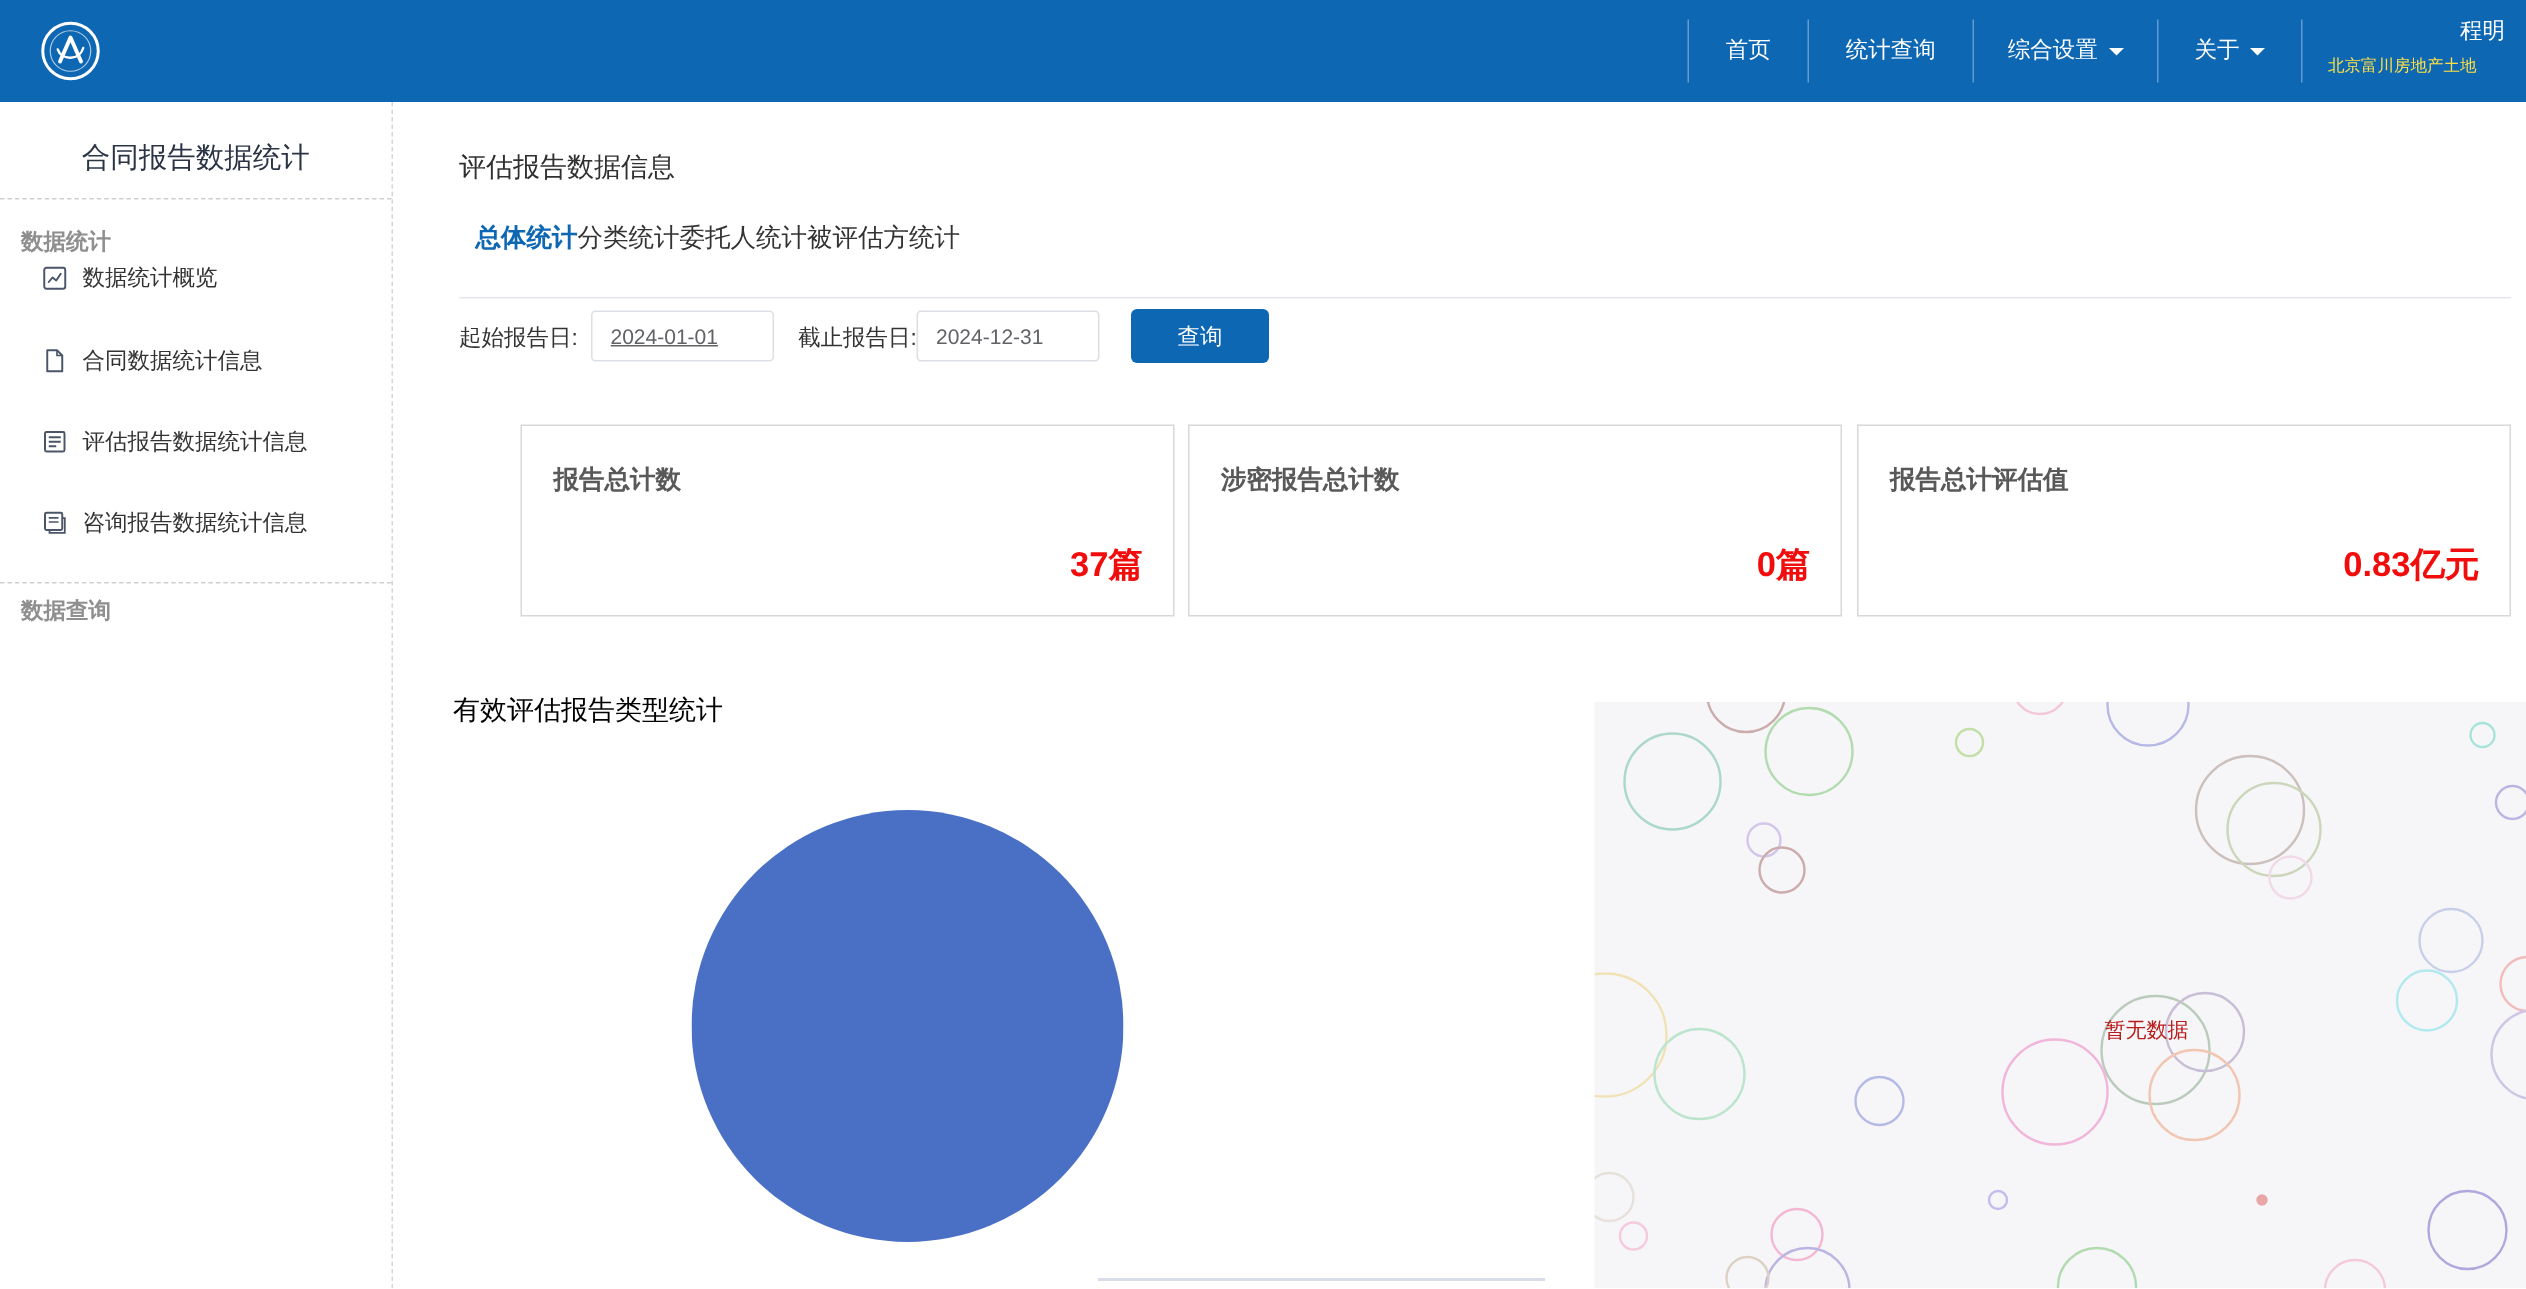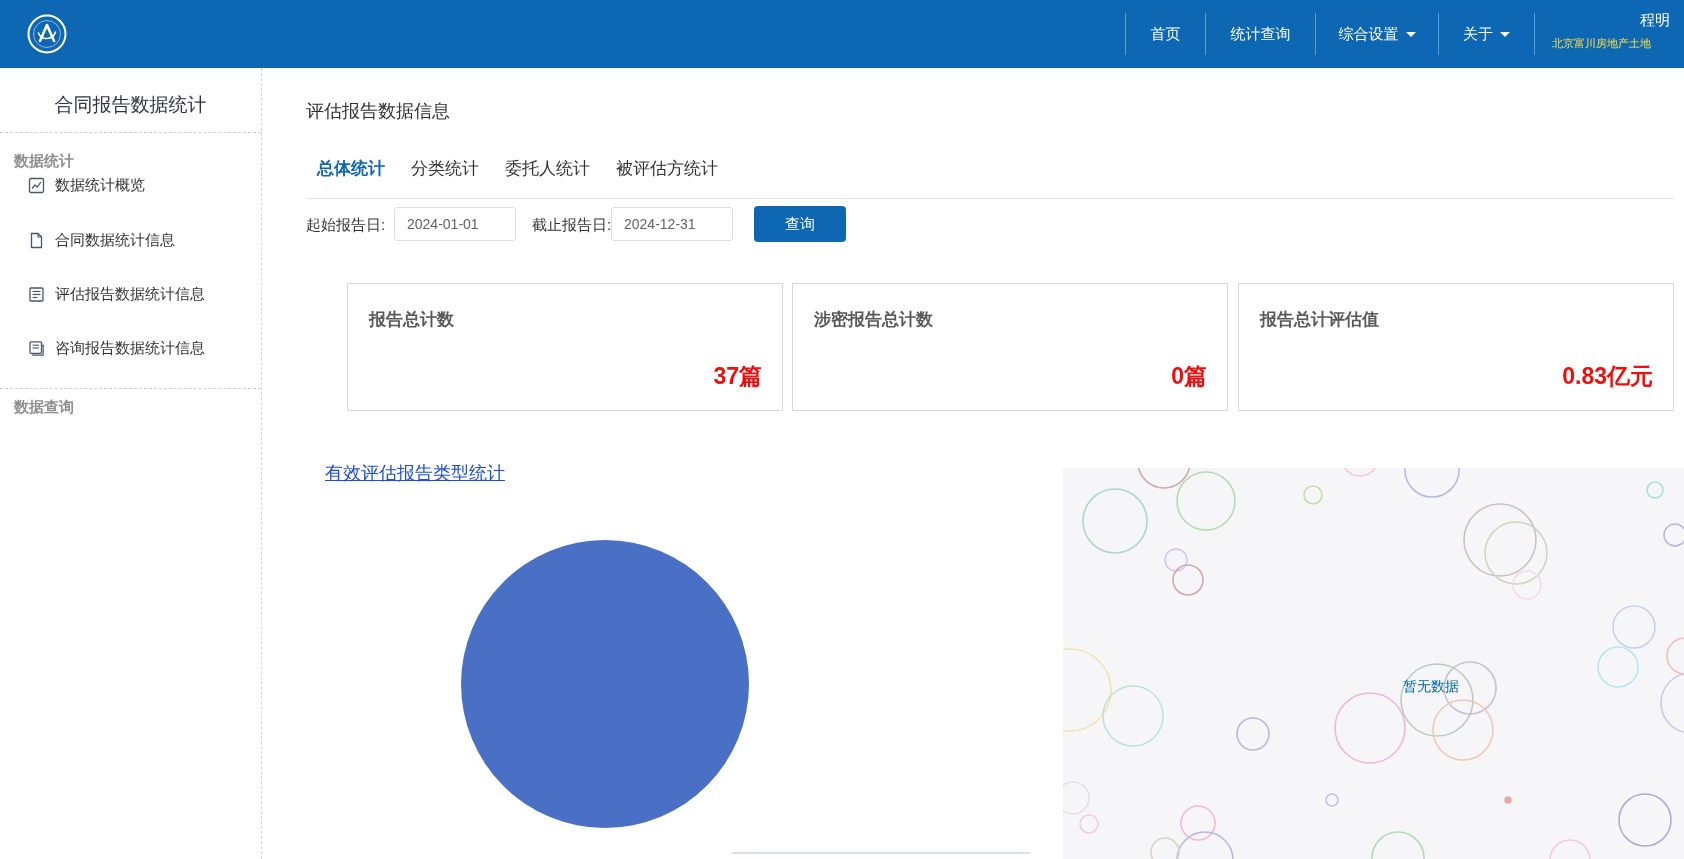--- a/index.html
+++ b/index.html
@@ -22,40 +22,40 @@
   .sidebar { position:absolute; left:0; top:68px; width:262px; height:791px; background:#fff; border-right:1px dashed #d6d6d6; } 
   .sb-title { position:absolute; left:0; top:24px; width:100%; text-align:center; font-size:19px; color:#2b3445; }
   .sb-divider { position:absolute; left:0; width:100%; border-top:1px dashed #cfcfcf; }
   .sb-section { position:absolute; left:14px; font-size:15px; font-weight:700; color:#8f8f8f; }
   .sb-item { position:absolute; left:28px; height:22px; display:flex; align-items:center; cursor:pointer; color:#333; font-size:15px; white-space:nowrap; }
   .sb-item .icn { width:17px; height:17px; margin-right:10px; flex:none; }
 
   
   .main { position:absolute; left:262px; top:68px; width:1422px; height:791px; background:#fff; }
   .page-title { position:absolute; left:44px; top:31px; font-size:18px; color:#303030; }
-  .tabs { position:absolute; left:55px; top:89px; display:flex; gap:26px; }
+  .tabs { position:absolute; left:55px; top:79px; display:flex; }
   .tab { font-size:17px; color:#333; cursor:pointer; white-space:nowrap; padding-bottom:14px; }
   .tab.active { color:#0e67b3; font-weight:700; }
   .tabs-line { position:absolute; left:44px; width:1368px; top:130px; height:1px; background:#e4e7ed; }
 
   .filter-label { position:absolute; font-size:15px; color:#333; top:148px; }
   .filter-input { position:absolute; top:139px; width:122px; height:34px; border:1px solid #dcdfe6; border-radius:3px; font-size:14px; color:#606266; padding-left:12px; background:#fff; font-family:inherit; }
   .query-btn { position:absolute; left:492px; top:138px; width:92px; height:36px; background:#0e67b3; color:#fff; border:none; border-radius:4px; font-size:15px; cursor:pointer; font-family:inherit; }
 
   .card { position:absolute; top:215px; width:436px; height:128px; background:#fff; border:1px solid #d8d8d8; }
   .card .label { position:absolute; left:21px; top:24px; font-size:17px; font-weight:700; color:#595959; }
   .card .value { position:absolute; right:20px; bottom:18px; font-size:23px; font-weight:700; color:#f20d0d; }
 
-  .chart-title { position:absolute; left:63px; top:393px; font-size:18px; color:#1d4ed8;text-decoration:underline; }
+  .chart-title { position:absolute; left:40px; top:393px; font-size:18px; color:#000000; }
   .pie-wrap { position:absolute; left:199px; top:472px; width:288px; height:288px; }
   .legend-line { position:absolute; left:470px; top:784px; width:298px; height:2px; background:#d9dde9; }
 
   .empty-panel { position:absolute; left:801px; top:400px; width:621px; height:391px; background:#f6f6f8; overflow:hidden; }
   .bubbles { position:absolute; left:0; top:0; width:621px; height:391px; }
-  .empty-text { position:absolute; left:340px; top:210px; font-size:14px; color:#0369a1; white-space:nowrap; }
+  .empty-text { position:absolute; left:340px; top:210px; font-size:14px; color:#b91c1c; white-space:nowrap; }
 </style>
 </head>
 <body>
 
 <div class="stage">
 
   <div class="topbar">
     <svg class="logo" viewBox="0 0 42 42">
       <circle cx="21" cy="21" r="18.5" fill="none" stroke="#ffffff" stroke-width="2"></circle>
       <circle cx="21" cy="21" r="13.5" fill="none" stroke="#ffffff" stroke-width="0.8" opacity="0.65"></circle>
@@ -140,21 +140,21 @@
 
     <div class="tabs">
       <div class="tab active">总体统计</div>
       <div class="tab">分类统计</div>
       <div class="tab">委托人统计</div>
       <div class="tab">被评估方统计</div>
     </div>
     <div class="tabs-line"></div>
 
     <div class="filter-label" style="left:44px">起始报告日:</div>
-    <input class="filter-input" style="left: 132px;" value="2024-01-01">
+    <input class="filter-input" style="left: 132px; text-decoration: underline;" value="2024-01-01">
     <div class="filter-label" style="left:270px">截止报告日:</div>
     <input class="filter-input" style="left: 349px;" value="2024-12-31">
     <button class="query-btn">查询</button>
 
     <div class="card" style="left:85px">
       <div class="label">报告总计数</div>
       <div class="value">37篇</div>
     </div>
     <div class="card" style="left:530px">
       <div class="label">涉密报告总计数</div>

